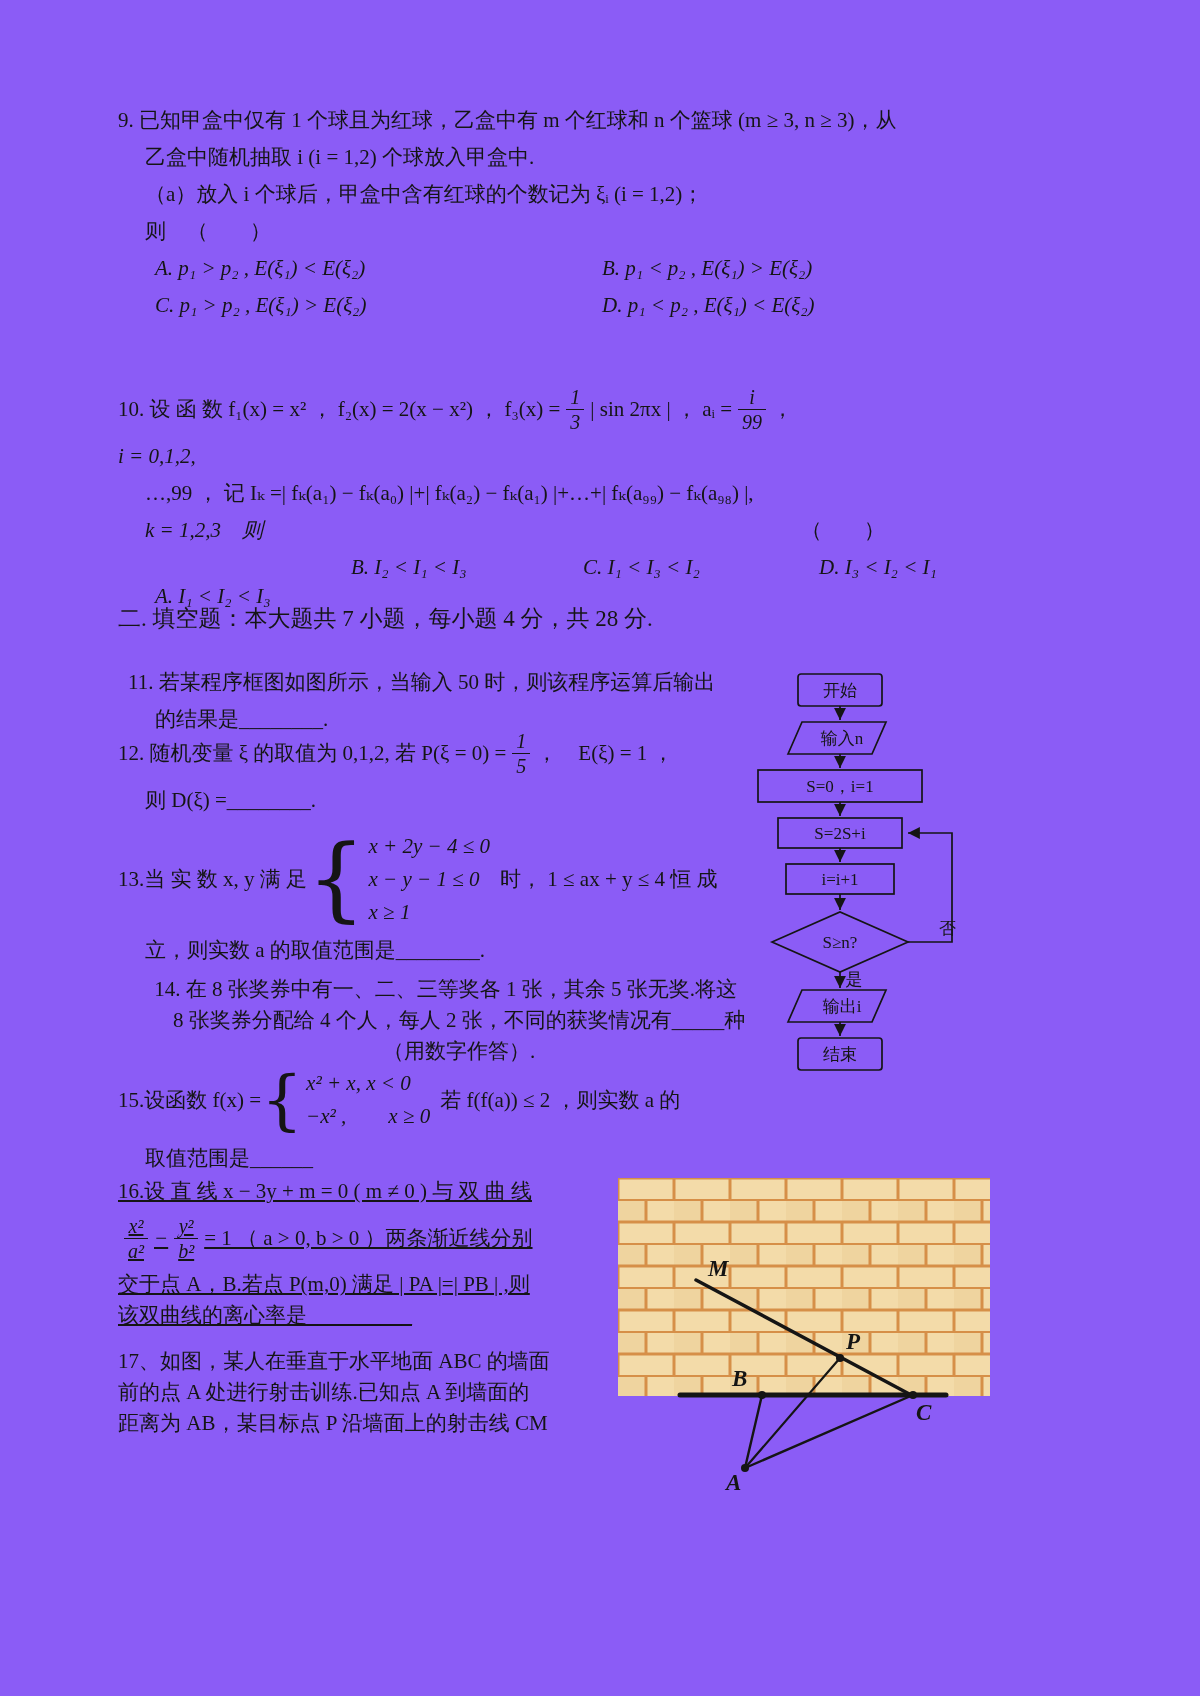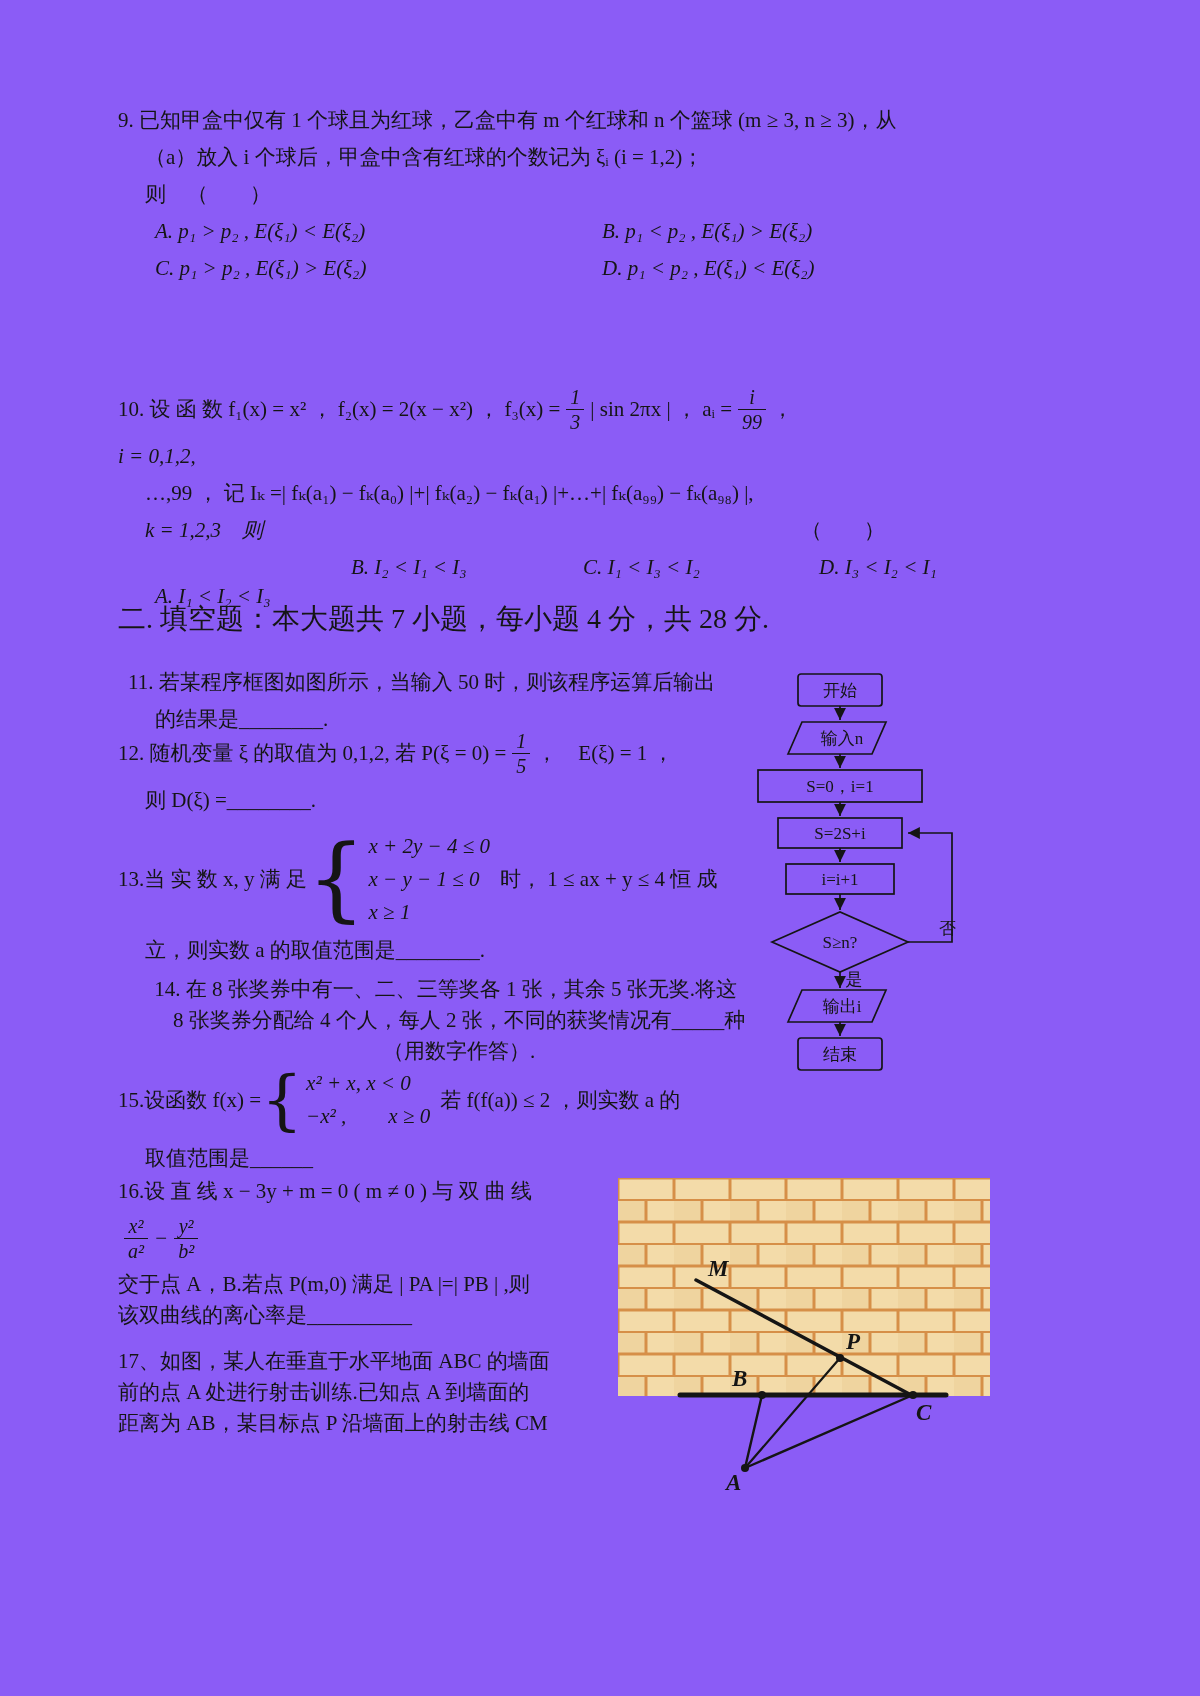--- a/index.html
+++ b/index.html
@@ -19,30 +19,31 @@
   .spread{display:flex;justify-content:space-between;width:740px;padding-left:27px;}
   .mathline{display:flex;align-items:center;height:58px;}
   .frac{display:inline-flex;flex-direction:column;align-items:center;margin:0 6px;font-style:italic;font-size:20px;line-height:24px;}
   .frac .den{border-top:1.5px solid #151515;padding:0 4px;}
   .sysrow{display:flex;align-items:center;}
   .brace{font-family:"DejaVu Serif",serif;color:#151515;}
   .brace.b3{font-size:92px;line-height:92px;}
   .brace.b2{font-size:66px;line-height:66px;}
   .syslines{display:flex;flex-direction:column;font-style:italic;line-height:33px;margin-left:3px;}
   .postgap{margin-left:10px;}
-  #sec2{font-size:28px;}
+  #sec2{font-size:23px;}
   svg text{font-family:"Liberation Serif","DejaVu Serif",serif;}
 </style>
 </head>
 <body>
 
 <div class="page">
 
   <div class="block" id="q9" style="top:102px;left:118px;width:970px;">
     <span class="ln">9. 已知甲盒中仅有 1 个球且为红球，乙盒中有 m 个红球和 n 个篮球 (m ≥ 3, n ≥ 3)，从</span>
+    <span class="ln indent">乙盒中随机抽取 i (i = 1,2) 个球放入甲盒中.</span>
     <span class="ln indent">（a）放入 i 个球后，甲盒中含有红球的个数记为 ξᵢ (i = 1,2)；</span>
     <span class="ln indent">则　（　　）</span>
     <div class="optrow">
       <span>A. p₁ &gt; p₂ , E(ξ₁) &lt; E(ξ₂)</span>
       <span>B.  p₁ &lt; p₂ , E(ξ₁) &gt; E(ξ₂)</span>
     </div>
     <div class="optrow">
       <span>C.  p₁ &gt; p₂ , E(ξ₁) &gt; E(ξ₂)</span>
       <span>D.  p₁ &lt; p₂ , E(ξ₁) &lt; E(ξ₂)</span>
     </div>
@@ -121,32 +122,33 @@
       <span class="brace b2">{</span>
       <span class="syslines">
         <span>x² + x, x &lt; 0</span>
         <span>−x² ,　　x ≥ 0</span>
       </span>
       <span class="postgap">若 f(f(a)) ≤ 2 ，则实数 a 的</span>
     </div>
     <span class="ln indent">取值范围是______</span>
   </div>
 
-  <div class="block tight" id="q16" style="top:1176px;left:118px;width:512px;">
+  <div class="block tight" id="q16" style="top:1176px;left:118px;width:512px;text-decoration:underline;">
     <span class="ln">16.设 直 线  x − 3y + m = 0 ( m ≠ 0 )  与 双 曲 线</span>
     <div class="mathline" style="height:62px;">
       <span class="frac">
         <span class="num">x²</span>
         <span class="den">a²</span>
       </span>
       <span class="math">−</span>
       <span class="frac">
         <span class="num">y²</span>
         <span class="den">b²</span>
       </span>
+      <span>= 1 （ a &gt; 0, b &gt; 0 ）两条渐近线分别</span>
     </div>
     <span class="ln">交于点 A，B.若点 P(m,0) 满足 | PA |=| PB | ,则</span>
     <span class="ln">该双曲线的离心率是__________</span>
   </div>
 
   <div class="block tight" id="q17" style="top:1346px;left:118px;width:512px;">
     <span class="ln">17、如图，某人在垂直于水平地面 ABC 的墙面</span>
     <span class="ln">前的点 A 处进行射击训练.已知点 A 到墙面的</span>
     <span class="ln">距离为 AB，某目标点 P 沿墙面上的射击线 CM</span>
   </div>

